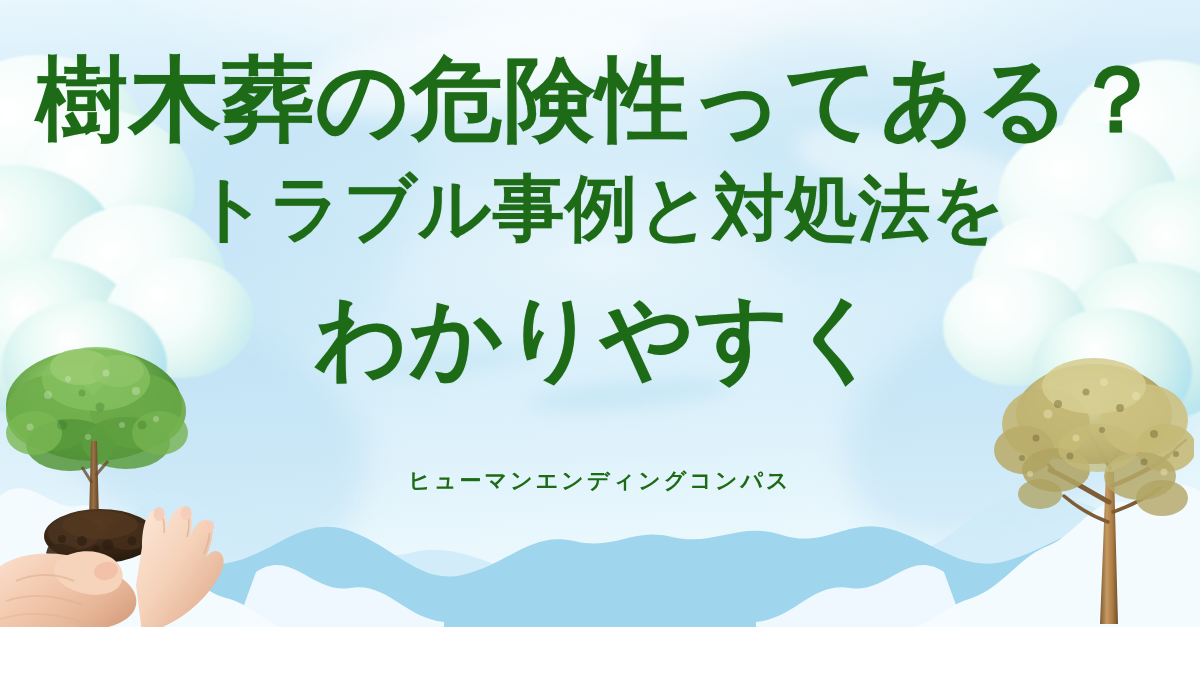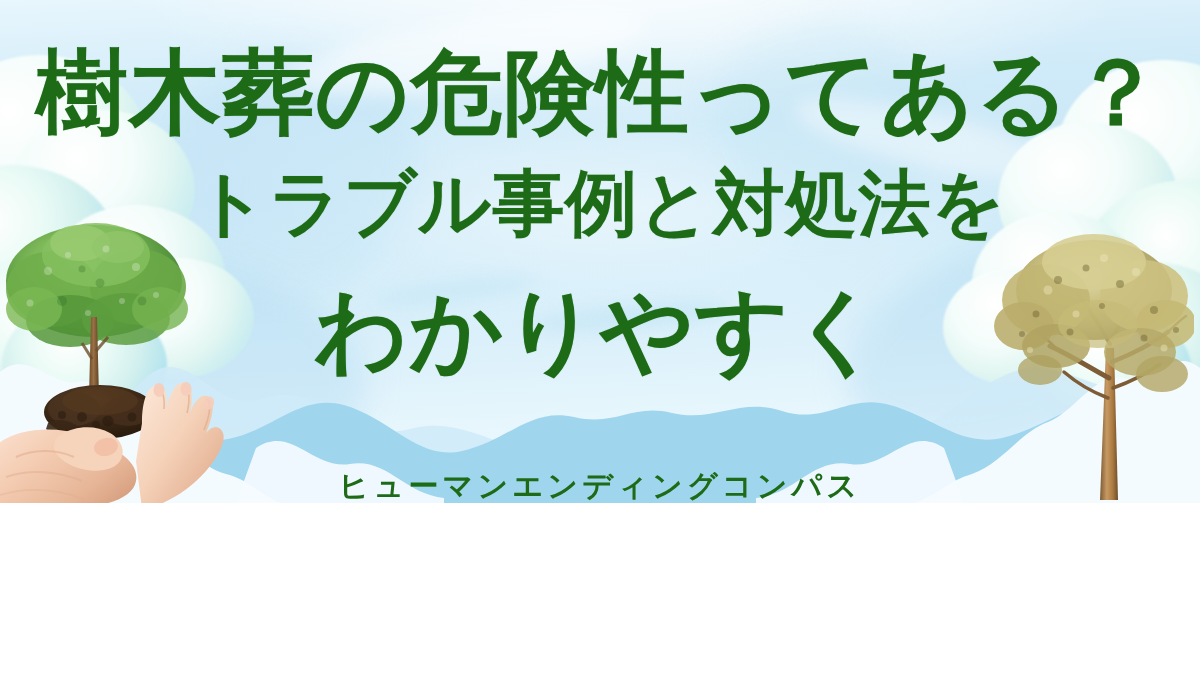--- a/index.html
+++ b/index.html
@@ -6,23 +6,23 @@
   html, body {
     margin: 0;
     padding: 0;
     background: #ffffff;
   }
   * { box-sizing: border-box; }
 
   .thumb {
     position: relative;
     width: 1200px;
-    height: 503px;
+    height: 627px;
     overflow: hidden;
-    font-family: Liberation Mono, monospace;
+    font-family: Liberation Serif, serif;
     background: linear-gradient(177deg,
         #e8f6fd 0%,
         #ddf1fb 9%,
         #cfeaf8 22%,
         #cbe8f7 38%,
         #d4edf9 55%,
         #dff2fb 70%,
         #eaf8fd 84%,
         #f3fbfe 100%);
   }
@@ -155,21 +155,21 @@
     position: absolute;
     left: 0; right: 0;
     top: 292px;
     font-size: 92px;
   }
   .site-name {
     position: absolute;
     left: 0; right: 0;
     top: 466px;
     color: #1d6b16;
-    font-size: 30px;
+    font-size: 22px;
     font-weight: 700;
     letter-spacing: 0.14em;
     white-space: nowrap;
   }
 
   
   .hands-art {
     position: absolute;
     left: -4px;
     bottom: -6px;

